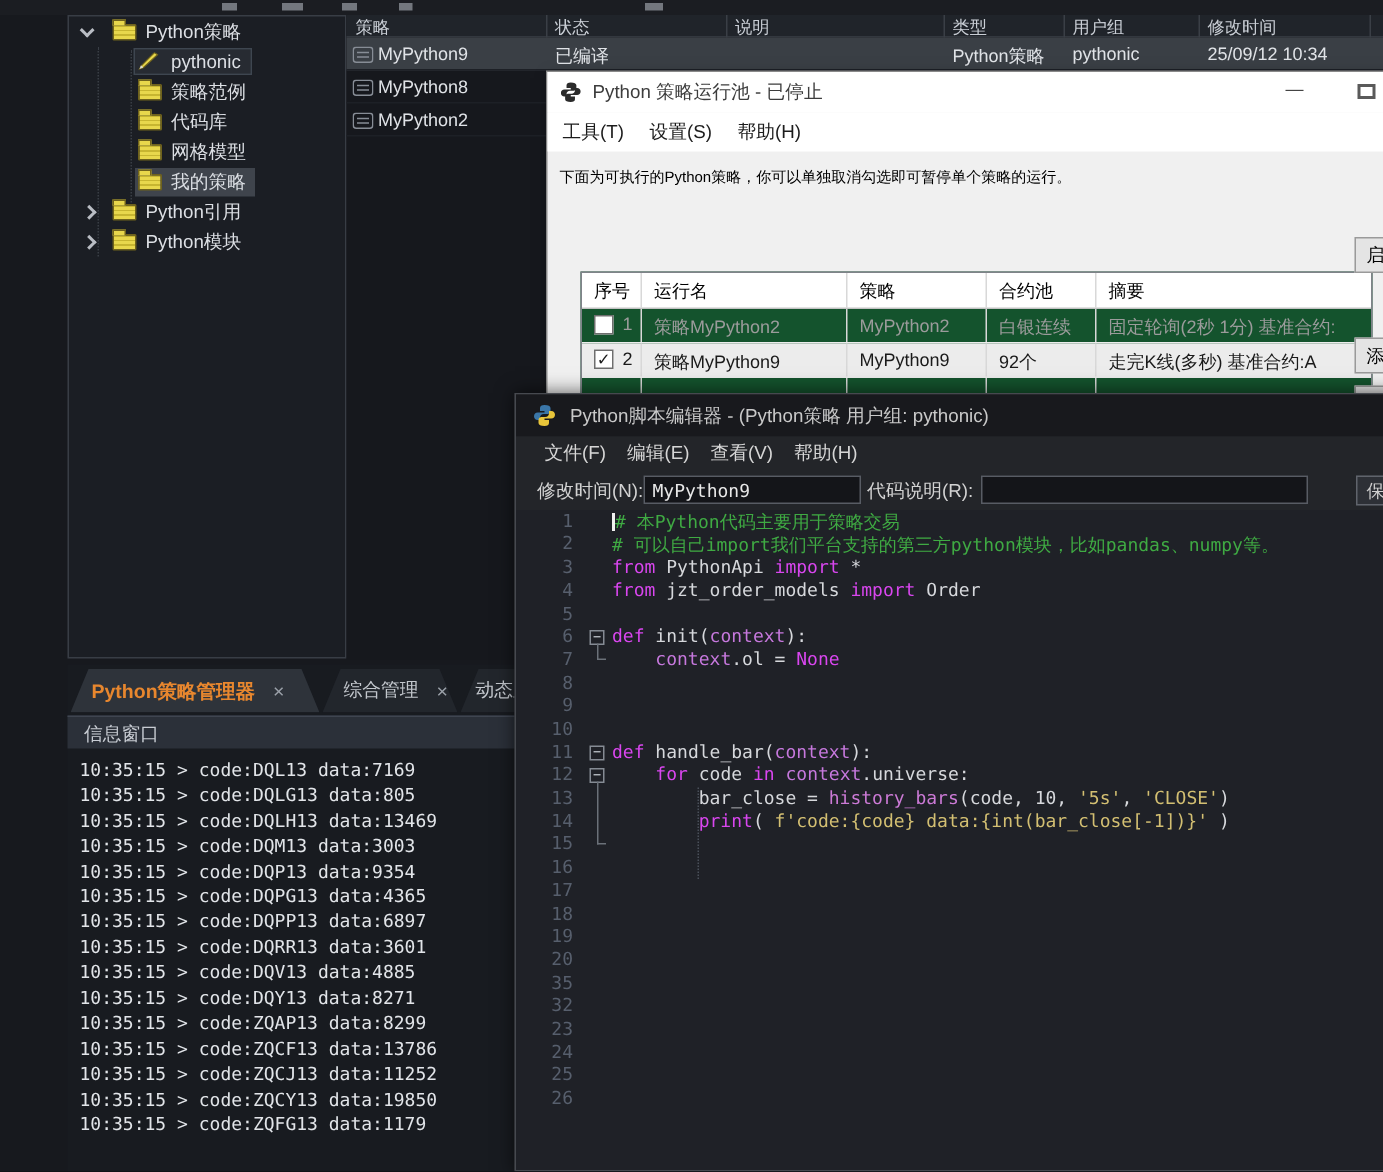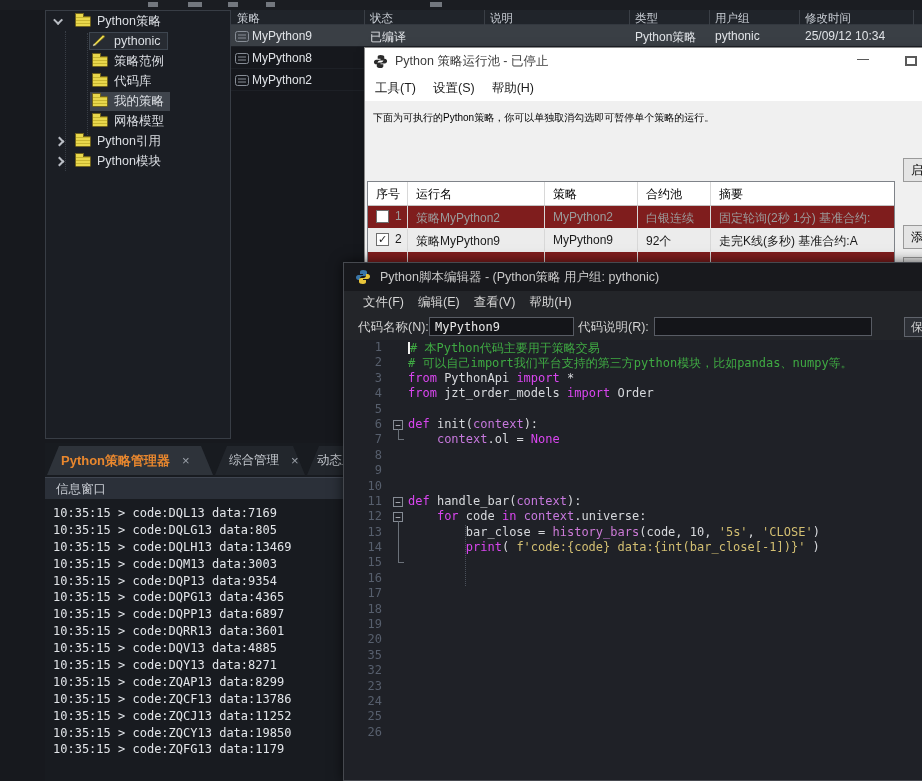--- a/index.html
+++ b/index.html
@@ -49,21 +49,21 @@
   .runpool{position:absolute;left:365px;top:48px;width:600px;height:215px;background:#f0f0f0;
            box-shadow:0 0 0 1px #8a8a8a,3px 4px 10px rgba(0,0,0,.55);z-index:5;color:#000}
   .rp-title{position:relative;height:27px;background:#ffffff;display:flex;align-items:center;padding-left:8px;gap:7px;
             font-size:12.5px;color:#3d3d3d}
   .rp-min{position:absolute;left:488px;top:4px;width:20px;text-align:center;color:#444;font-size:12px}
   .rp-max{position:absolute;left:540px;top:8px;width:12px;height:10px;border:2px solid #5a5a5a;background:#fff}
   .rp-menu{height:26px;background:#fff;display:flex;align-items:center;gap:9px;padding-left:6px;font-size:12.5px;color:#1c1c1c}
   .rp-menu div{padding:2px 4px}
   .rp-body{position:relative;height:162px}
   .rp-instruction{position:absolute;left:8px;top:10px;font-size:10px;color:#000;white-space:nowrap}
-  .rp-table{position:absolute;left:2px;top:80px;width:528px;height:133px;background:#7f1d1d;border:1px solid #7f8389;overflow:hidden}
+  .rp-table{position:absolute;left:22px;top:80px;width:528px;height:133px;background:#14532d;border:1px solid #7f8389;overflow:hidden}
   .rp-thead{display:flex;height:24px;border-bottom:1px solid #c3c3c3;font-size:12px;color:#000;background:#fff}
   .rp-hcell,.rp-cell{padding:4px 0 0 8px;border-right:1px solid #d8d8d8;white-space:nowrap;overflow:hidden;flex:0 0 auto}
   .c0{width:40px}.c1{width:137px}.c2{width:93px}.c3{width:73px}.c4{width:184px;border-right:none}
   .rp-row{display:flex;height:23px;font-size:12px;color:#1a1a1a;border-bottom:1px solid #ececec}
   .rp-row.sel{background:#ececec}
   .rp-row.dim{color:#9b9b9b}
   .rp-row .c0{display:flex;padding-top:3px}
   .cbx{width:13px;height:13px;border:1px solid #6e6e6e;background:#fff;font:11px/12px "DejaVu Sans",sans-serif;
        text-align:center;margin:1px 6px 0 0;color:#1a1a1a;flex:0 0 auto}
   .rp-btn{position:absolute;left:538px;width:56px;height:24px;background:#e4e4e4;border:1px solid #9a9a9a;
@@ -147,30 +147,30 @@
           <span class="folder"></span>
       <span>策略范例</span>
         </span>
     </div>
     <div class="trow lv1">
       <span class="hl">
           <span class="folder"></span>
       <span>代码库</span>
         </span>
     </div>
+    <div class="trow lv1">
+      <span class="hl">
+          <span class="folder"></span>
+      <span>网格模型</span>
+        </span>
+    </div>
     <div class="trow lv1 sel">
       <span class="hl">
           <span class="folder"></span>
       <span>我的策略</span>
-        </span>
-    </div>
-    <div class="trow lv1">
-      <span class="hl">
-          <span class="folder"></span>
-      <span>网格模型</span>
         </span>
     </div>
     <div class="trow lv0">
       <span class="chev right"></span>
       <span class="hl">
           <span class="folder"></span>
       <span>Python引用</span>
         </span>
     </div>
     <div class="trow lv0">
@@ -348,21 +348,21 @@
       </svg>
       <span>Python脚本编辑器 - (Python策略 用户组: pythonic)</span>
     </div>
     <div class="ed-menu">
       <div>文件(F)</div>
       <div>编辑(E)</div>
       <div>查看(V)</div>
       <div>帮助(H)</div>
     </div>
     <div class="ed-fields">
-      <span class="ed-label" style="left:14px">代码名称(N):</span>
+      <span class="ed-label" style="left:14px">修改时间(N):</span>
       <input class="ed-input" style="left: 85px; width: 145px;" value="MyPython9">
       <span class="ed-label" style="left:234px">代码说明(R):</span>
       <input class="ed-input" style="left: 310px; width: 218px;" value="">
       <div class="ed-save">保存</div>
     </div>
     <div class="ed-code">
       <div id="code-lines">
           <div class="cl"><div class="ln">1</div><div class="fd"></div><div class="ct"><span class="caret"></span><span class="tk-com"># 本Python代码主要用于策略交易</span></div></div>
           <div class="cl"><div class="ln">2</div><div class="fd"></div><div class="ct"><span class="tk-com"># 可以自己import我们平台支持的第三方python模块，比如pandas、numpy等。</span></div></div>
           <div class="cl"><div class="ln">3</div><div class="fd"></div><div class="ct"><span class="tk-kw">from</span><span class="tk-id"> PythonApi </span><span class="tk-kw">import</span><span class="tk-id"> *</span></div></div>

